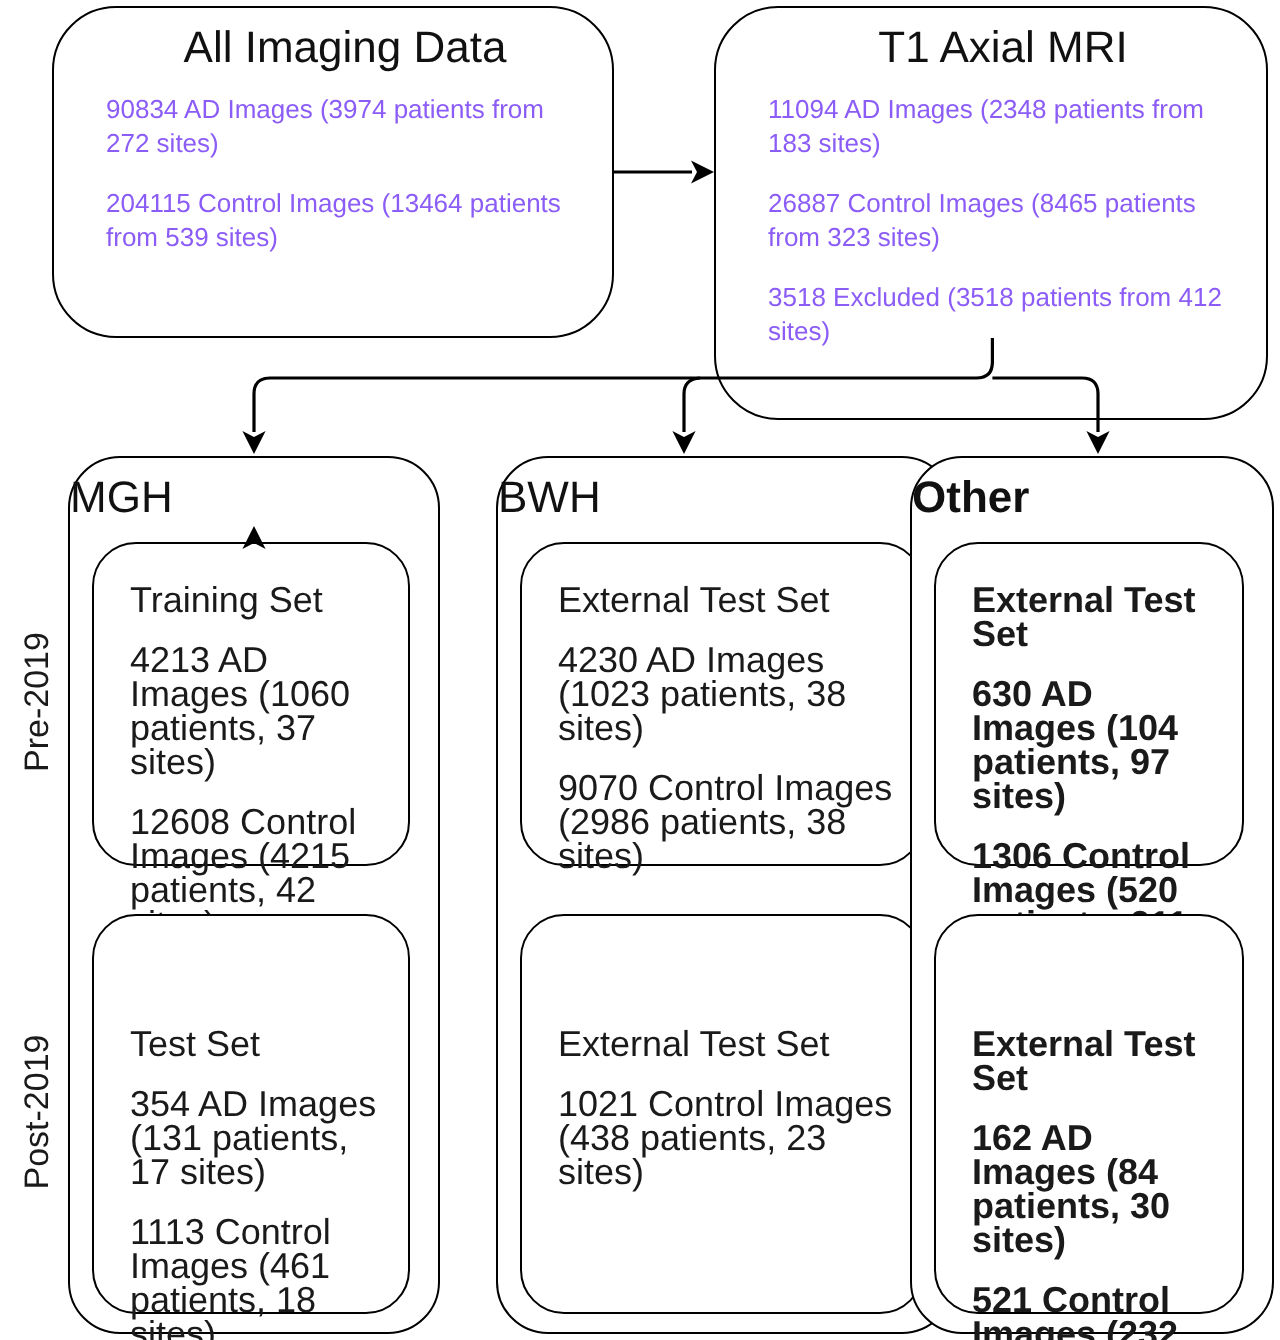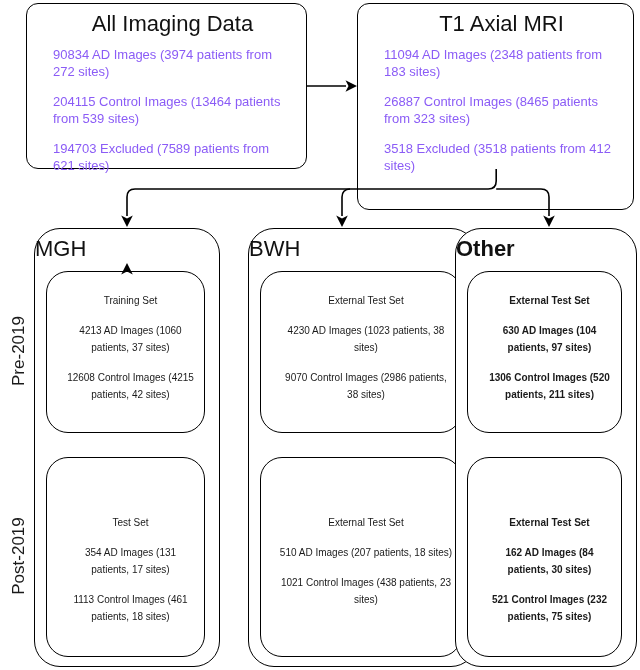--- a/index.html
+++ b/index.html
@@ -1,31 +1,31 @@
 <!DOCTYPE html>
 <html><head>
 <meta charset="utf-8">
 <style>
   html,body{margin:0;padding:0;background:#ffffff;}
   .canvas{
     position:relative;width:640px;height:670px;background:#ffffff;overflow:hidden;
     font-family:"Liberation Sans","DejaVu Sans",sans-serif;color:#1a1a1a;
   }
   .connectors{position:absolute;left:0;top:0;width:640px;height:670px;pointer-events:none;z-index:5;}
-  .box{position:absolute;box-sizing:border-box;background:#fff;border:1.6px solid #000;border-radius:12px;z-index:1;}
+  .box{position:absolute;box-sizing:border-box;background:#fff;border:1.6px solid #000;border-radius:32px;z-index:1;}
   .box-title{font-size:22px;text-align:center;margin:7px 0 9px 0;color:#111;white-space:nowrap;}
   .box p{margin:0 0 13px 0;font-size:13px;line-height:17px;color:#8b5cf6;}
   .top-box{padding:0 14px 0 26px;}
   .col{position:absolute;box-sizing:border-box;background:#fff;border:1.6px solid #000;border-radius:26px;z-index:1;}
   .col-title{position:absolute;top:7px;left:0;right:0;font-size:22px;color:#111;}
   .inner{position:absolute;left:11px;right:14px;box-sizing:border-box;background:#fff;
          border:1.5px solid #000;border-radius:22px;padding:20px 8px 0 18px;}
   .inner.pre{top:42px;height:162px;}
   .inner.post{top:228px;height:200px;padding-top:56px;}
-  .inner p{margin:0 0 13px 0;font-size:10px;line-height:17px;text-align:center;}
+  .inner p{margin:0 0 13px 0;font-size:18px;line-height:17px;}
   .rowlabel{position:absolute;width:120px;height:20px;line-height:20px;text-align:center;
             font-size:17px;color:#1a1a1a;transform:rotate(-90deg);z-index:2;}
   #rl-pre{left:-41px;top:341px;}
   #rl-post{left:-41px;top:546px;}
 </style>
 </head>
 <body>
 
 <div class="canvas">
 
@@ -42,21 +42,20 @@
       <path d="M342,227 L336.2,215.5 L342,218.5 L347.8,215.5 Z"></path>
       <path d="M549,227 L543.2,215.5 L549,218.5 L554.8,215.5 Z"></path>
       <path d="M127,263 L121.2,274.5 L127,271.5 L132.8,274.5 Z"></path>
     </g>
   </svg>
 
   <div class="box top-box" style="left:26px;top:3px;width:281px;height:166px;">
     <div class="box-title">All Imaging Data</div>
     <p>90834 AD Images (3974 patients from 272 sites)</p>
     <p>204115 Control Images (13464 patients from 539 sites)</p>
-    <p>194703 Excluded (7589 patients from 621 sites)</p>
   </div>
 
   <div class="box top-box" style="left:357px;top:3px;width:277px;height:207px;">
     <div class="box-title">T1 Axial MRI</div>
     <p>11094 AD Images (2348 patients from 183 sites)</p>
     <p>26887 Control Images (8465 patients from 323 sites)</p>
     <p>3518 Excluded (3518 patients from 412 sites)</p>
   </div>
 
   <div class="rowlabel" id="rl-pre">Pre-2019</div>
@@ -78,21 +77,20 @@
 
   <div class="col" style="left:248px;top:228px;width:229px;height:439px;">
     <div class="col-title">BWH</div>
     <div class="inner pre">
       <p>External Test Set</p>
       <p>4230 AD Images (1023 patients, 38 sites)</p>
       <p>9070 Control Images (2986 patients, 38 sites)</p>
     </div>
     <div class="inner post">
       <p>External Test Set</p>
-      <p>510 AD Images (207 patients, 18 sites)</p>
       <p>1021 Control Images (438 patients, 23 sites)</p>
     </div>
   </div>
 
   <div class="col" style="left:455px;top:228px;width:182px;height:439px;font-weight:bold;">
     <div class="col-title">Other</div>
     <div class="inner pre">
       <p>External Test Set</p>
       <p>630 AD Images (104 patients, 97 sites)</p>
       <p>1306 Control Images (520 patients, 211 sites)</p>

